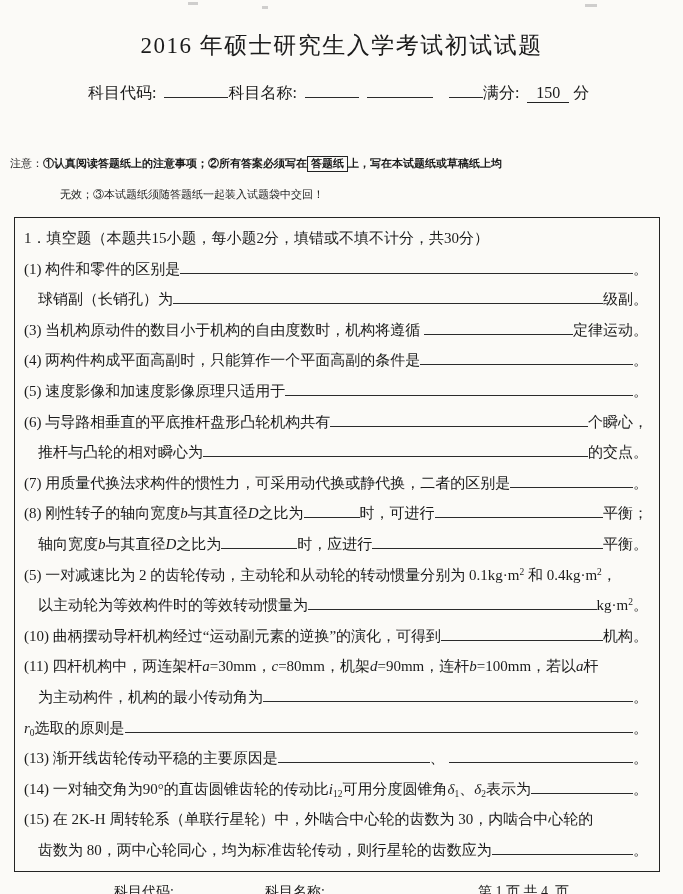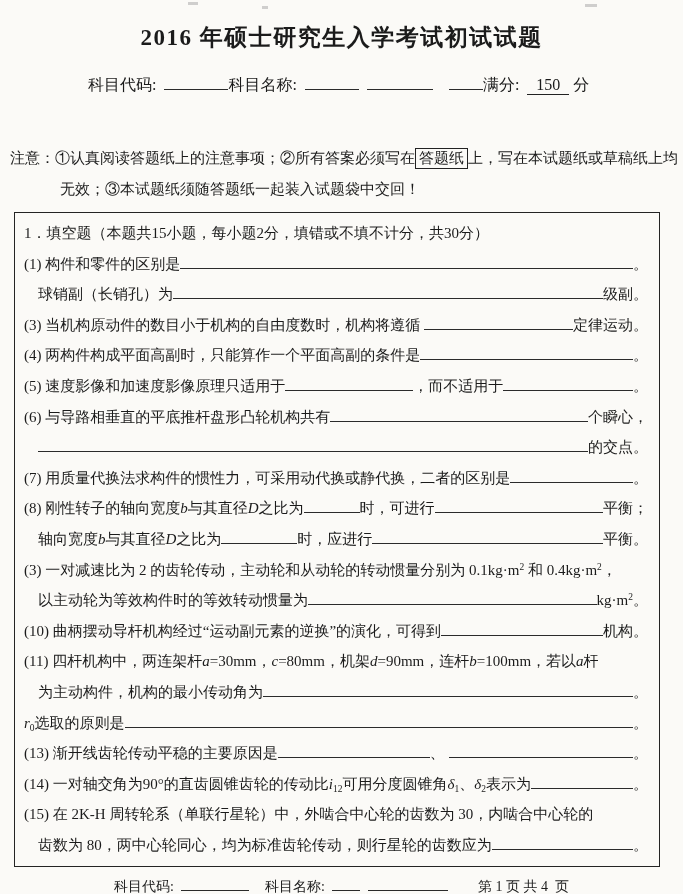--- a/index.html
+++ b/index.html
@@ -5,30 +5,30 @@
   * { margin:0; padding:0; box-sizing:border-box; }
   html,body { width:683px; height:894px; background:#ffffff; }
   .paper {
     position:relative; width:683px; height:894px; overflow:hidden;
     background:#fbfaf7; color:#1b1b1b;
     font-family:"Liberation Serif", serif;
   }
   .artifact { position:absolute; background:#9a9a9a; opacity:.45; }
 
   .title {
-    text-align:center; font-size:23px; font-weight:bold;
-    padding-top:22px; letter-spacing:1.5px;
+    text-align:center; font-size:23px; font-weight:normal;
+    padding-top:22px; letter-spacing:1.5px;margin-top:8px;
   }
 
   .subject-line {
     margin-top:22px; padding-left:88px; padding-right:70px;
     display:flex; align-items:baseline; font-size:16px;
   }
 
-  .notice { margin:16px 10px 0 10px; font-size:15px; }
+  .notice { margin:16px 10px 0 10px; font-size:11px; }
   .notice-row { display:flex; align-items:baseline; line-height:31px; }
   .notice-cont { padding-left:50px; line-height:31px; white-space:pre; }
 
   .qbox {
     margin:7px 0 0 14px; width:646px;
     border:1.6px solid #242424;
     padding:5px 11px 6px 9px;
   }
   .qline {
     display:flex; align-items:baseline;
@@ -75,21 +75,21 @@
       <span class="gap" style="width: 16px;"></span>
       <span class="blank" style="width: 34px;"></span>
       <span class="t">满分:  </span>
       <span class="u">150</span>
       <span class="t"> 分</span>
     </div>
 
   <div class="notice">
     <div class="notice-row">
       <span class="t">注意：</span>
-      <span id="notice-line1" style="display:flex;align-items:baseline;flex:1;">
+      <span id="notice-line1" style="display:flex;align-items:baseline;flex:1;font-weight:bold;">
           <span class="t">①认真阅读答题纸上的注意事项；②所有答案必须写在</span>
           <span class="box">答题纸</span>
           <span class="t">上，写在本试题纸或草稿纸上均</span>
         </span>
     </div>
     <div class="notice-cont">无效；③本试题纸须随答题纸一起装入试题袋中交回！</div>
   </div>
 
   <div class="qbox">
     <div class="qline heading">1．填空题（本题共15小题，每小题2分，填错或不填不计分，共30分）</div>
@@ -110,30 +110,30 @@
           <span class="t">定律运动。</span>
         </div>
         <div class="qline">
           <span class="t">(4) 两构件构成平面高副时，只能算作一个平面高副的条件是</span>
           <span class="blank grow"></span>
           <span class="t">。</span>
         </div>
         <div class="qline">
           <span class="t">(5) 速度影像和加速度影像原理只适用于</span>
           <span class="blank" style="width: 128px;"></span>
-          <span class="t">，而不适用于</span>
           <span class="blank grow"></span>
           <span class="t">。</span>
         </div>
         <div class="qline">
           <span class="t">(6) 与导路相垂直的平底推杆盘形凸轮机构共有</span>
           <span class="blank grow"></span>
           <span class="t">个瞬心，</span>
         </div>
         <div class="qline cont">
+          <span class="t">推杆与凸轮的相对瞬心为</span>
           <span class="blank grow"></span>
           <span class="t">的交点。</span>
         </div>
         <div class="qline">
           <span class="t">(7) 用质量代换法求构件的惯性力，可采用动代换或静代换，二者的区别是</span>
           <span class="blank grow"></span>
           <span class="t">。</span>
         </div>
         <div class="qline">
           <span class="t">(8) 刚性转子的轴向宽度</span>
@@ -151,21 +151,21 @@
           <span class="i">b</span>
           <span class="t">与其直径</span>
           <span class="i">D</span>
           <span class="t">之比为</span>
           <span class="blank" style="width: 76px;"></span>
           <span class="t">时，应进行</span>
           <span class="blank grow"></span>
           <span class="t">平衡。</span>
         </div>
         <div class="qline">
-          <span class="t">(3) 一对减速比为 2 的齿轮传动，主动轮和从动轮的转动惯量分别为 0.1kg·m</span>
+          <span class="t">(5) 一对减速比为 2 的齿轮传动，主动轮和从动轮的转动惯量分别为 0.1kg·m</span>
           <span class="sup">2</span>
           <span class="t"> 和 0.4kg·m</span>
           <span class="sup">2</span>
           <span class="t">，</span>
         </div>
         <div class="qline cont">
           <span class="t">以主动轮为等效构件时的等效转动惯量为</span>
           <span class="blank grow"></span>
           <span class="t">kg·m</span>
           <span class="sup">2</span>

